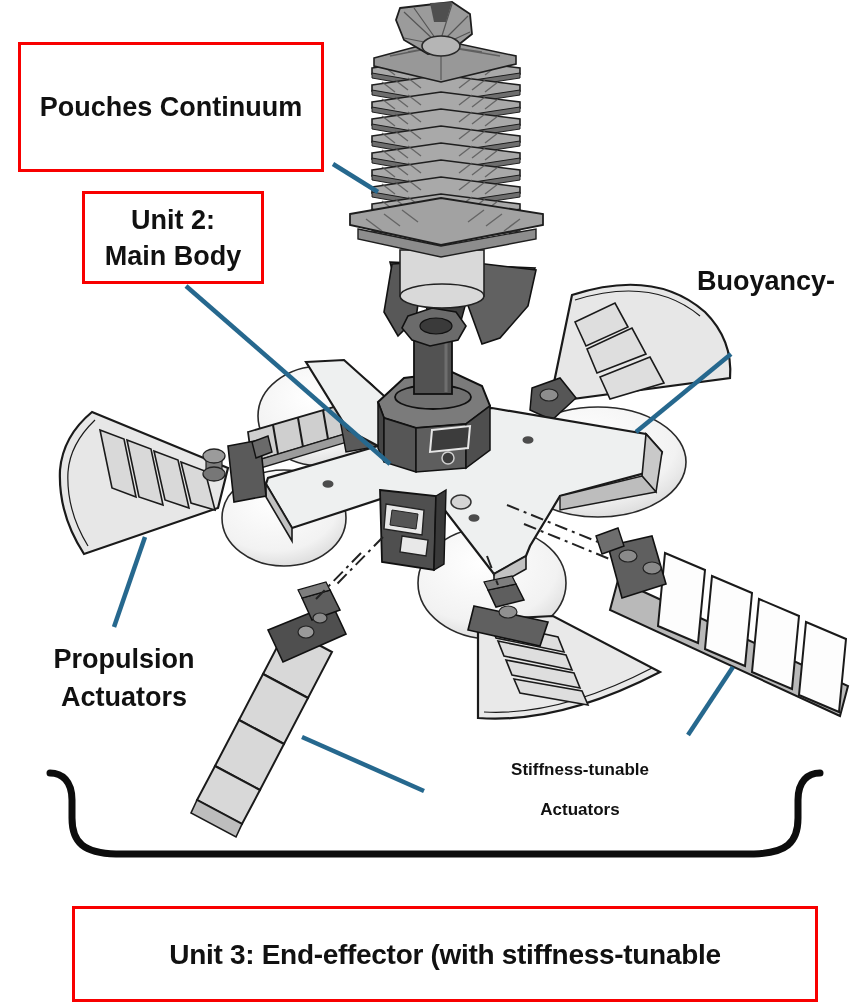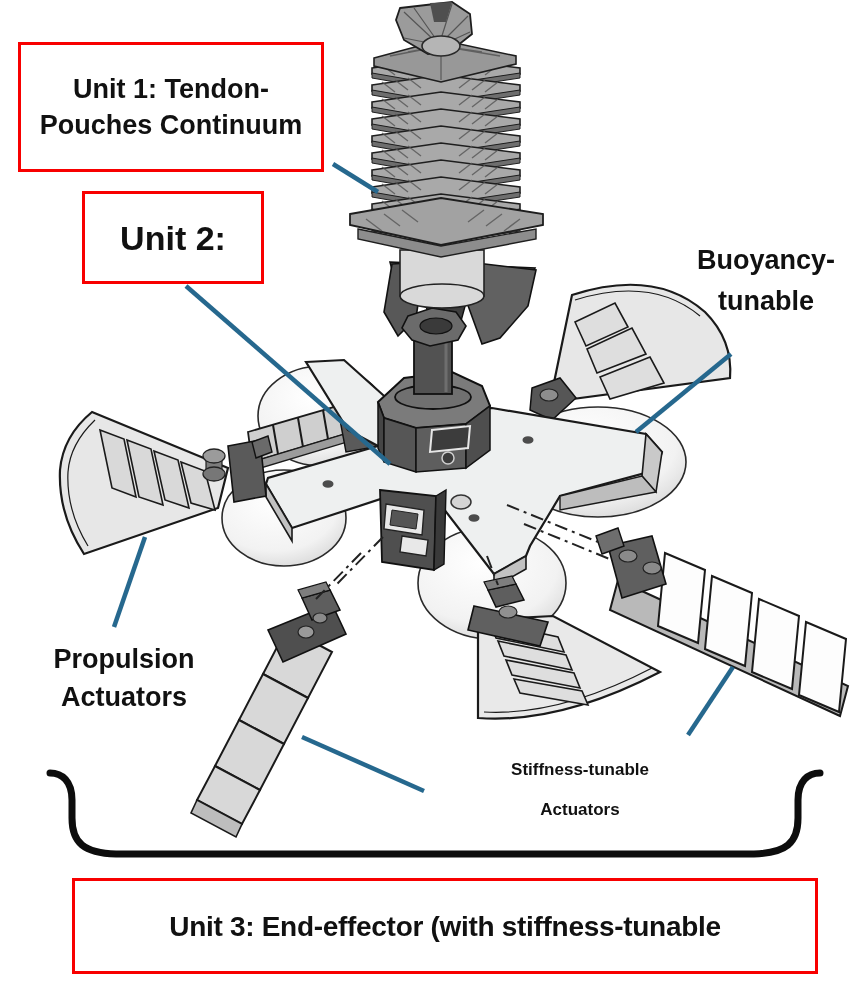--- a/index.html
+++ b/index.html
@@ -4,25 +4,25 @@
 <style>
   html,body{margin:0;padding:0;background:#fff;}
   #stage{position:relative;width:864px;height:1008px;background:#ffffff;overflow:hidden;
          font-family:"Liberation Sans", sans-serif;}
   #stage svg{position:absolute;left:0;top:0;}
   .callout{position:absolute;color:#111;font-weight:bold;text-align:center;
            display:flex;flex-direction:column;justify-content:center;}
   .callout .ln{display:block;}
   .boxed{border:3px solid #f80000;background:#fff;}
   #c-unit1{left:18px;top:42px;width:300px;height:124px;font-size:27px;line-height:36px;}
-  #c-unit2{left:82px;top:191px;width:176px;height:87px;font-size:34px;line-height:36px;}
+  #c-unit2{left:82px;top:191px;width:176px;height:87px;font-size:27px;line-height:36px;}
   #c-buoy{left:668px;top:216px;width:196px;height:130px;font-size:27px;line-height:41px;text-align:center;}
   #c-prop{left:24px;top:638px;width:200px;height:80px;font-size:27px;line-height:38px;}
   #c-stif{left:418px;top:748px;width:324px;height:84px;font-size:17px;line-height:40px;}
-  #c-unit3{left:72px;top:878px;width:740px;height:90px;font-size:28px;line-height:39px;letter-spacing:-0.3px;}
+  #c-unit3{left:72px;top:906px;width:740px;height:90px;font-size:28px;line-height:39px;letter-spacing:-0.3px;}
 </style>
 </head>
 <body>
 
 <div id="stage">
 
 <svg width="864" height="1008" viewBox="0 0 864 1008">
   <defs>
     <radialGradient id="dome" cx="42%" cy="32%" r="75%">
       <stop offset="0%" stop-color="#ffffff"></stop>
@@ -213,31 +213,30 @@
     <path d="M731,354 L636,432"></path>
     <path d="M145,537 L114,627"></path>
     <path d="M302,737 L424,791"></path>
     <path d="M733,667 L688,735"></path>
   </g>
 
   <path d="M50,773 C62,773 72,781 72,800 L72,818 C72,843 84,853 116,854 L754,854 C786,853 798,843 798,818 L798,800 C798,781 808,773 820,773" fill="none" stroke="#0d0d0d" stroke-width="7" stroke-linecap="round"></path>
 </svg>
 
 <div id="c-unit1" class="callout boxed">
-  <span class="ln">Unit 1: Tendon-</span>
   <span class="ln">Pouches Continuum</span>
 </div>
 
 <div id="c-unit2" class="callout boxed">
   <span class="ln">Unit 2:</span>
+  <span class="ln">Main Body</span>
 </div>
 
 <div id="c-buoy" class="callout">
   <span class="ln">Buoyancy-</span>
-  <span class="ln">tunable</span>
 </div>
 
 <div id="c-prop" class="callout">
   <span class="ln">Propulsion</span>
   <span class="ln">Actuators</span>
 </div>
 
 <div id="c-stif" class="callout">
   <span class="ln">Stiffness-tunable</span>
   <span class="ln">Actuators</span>

